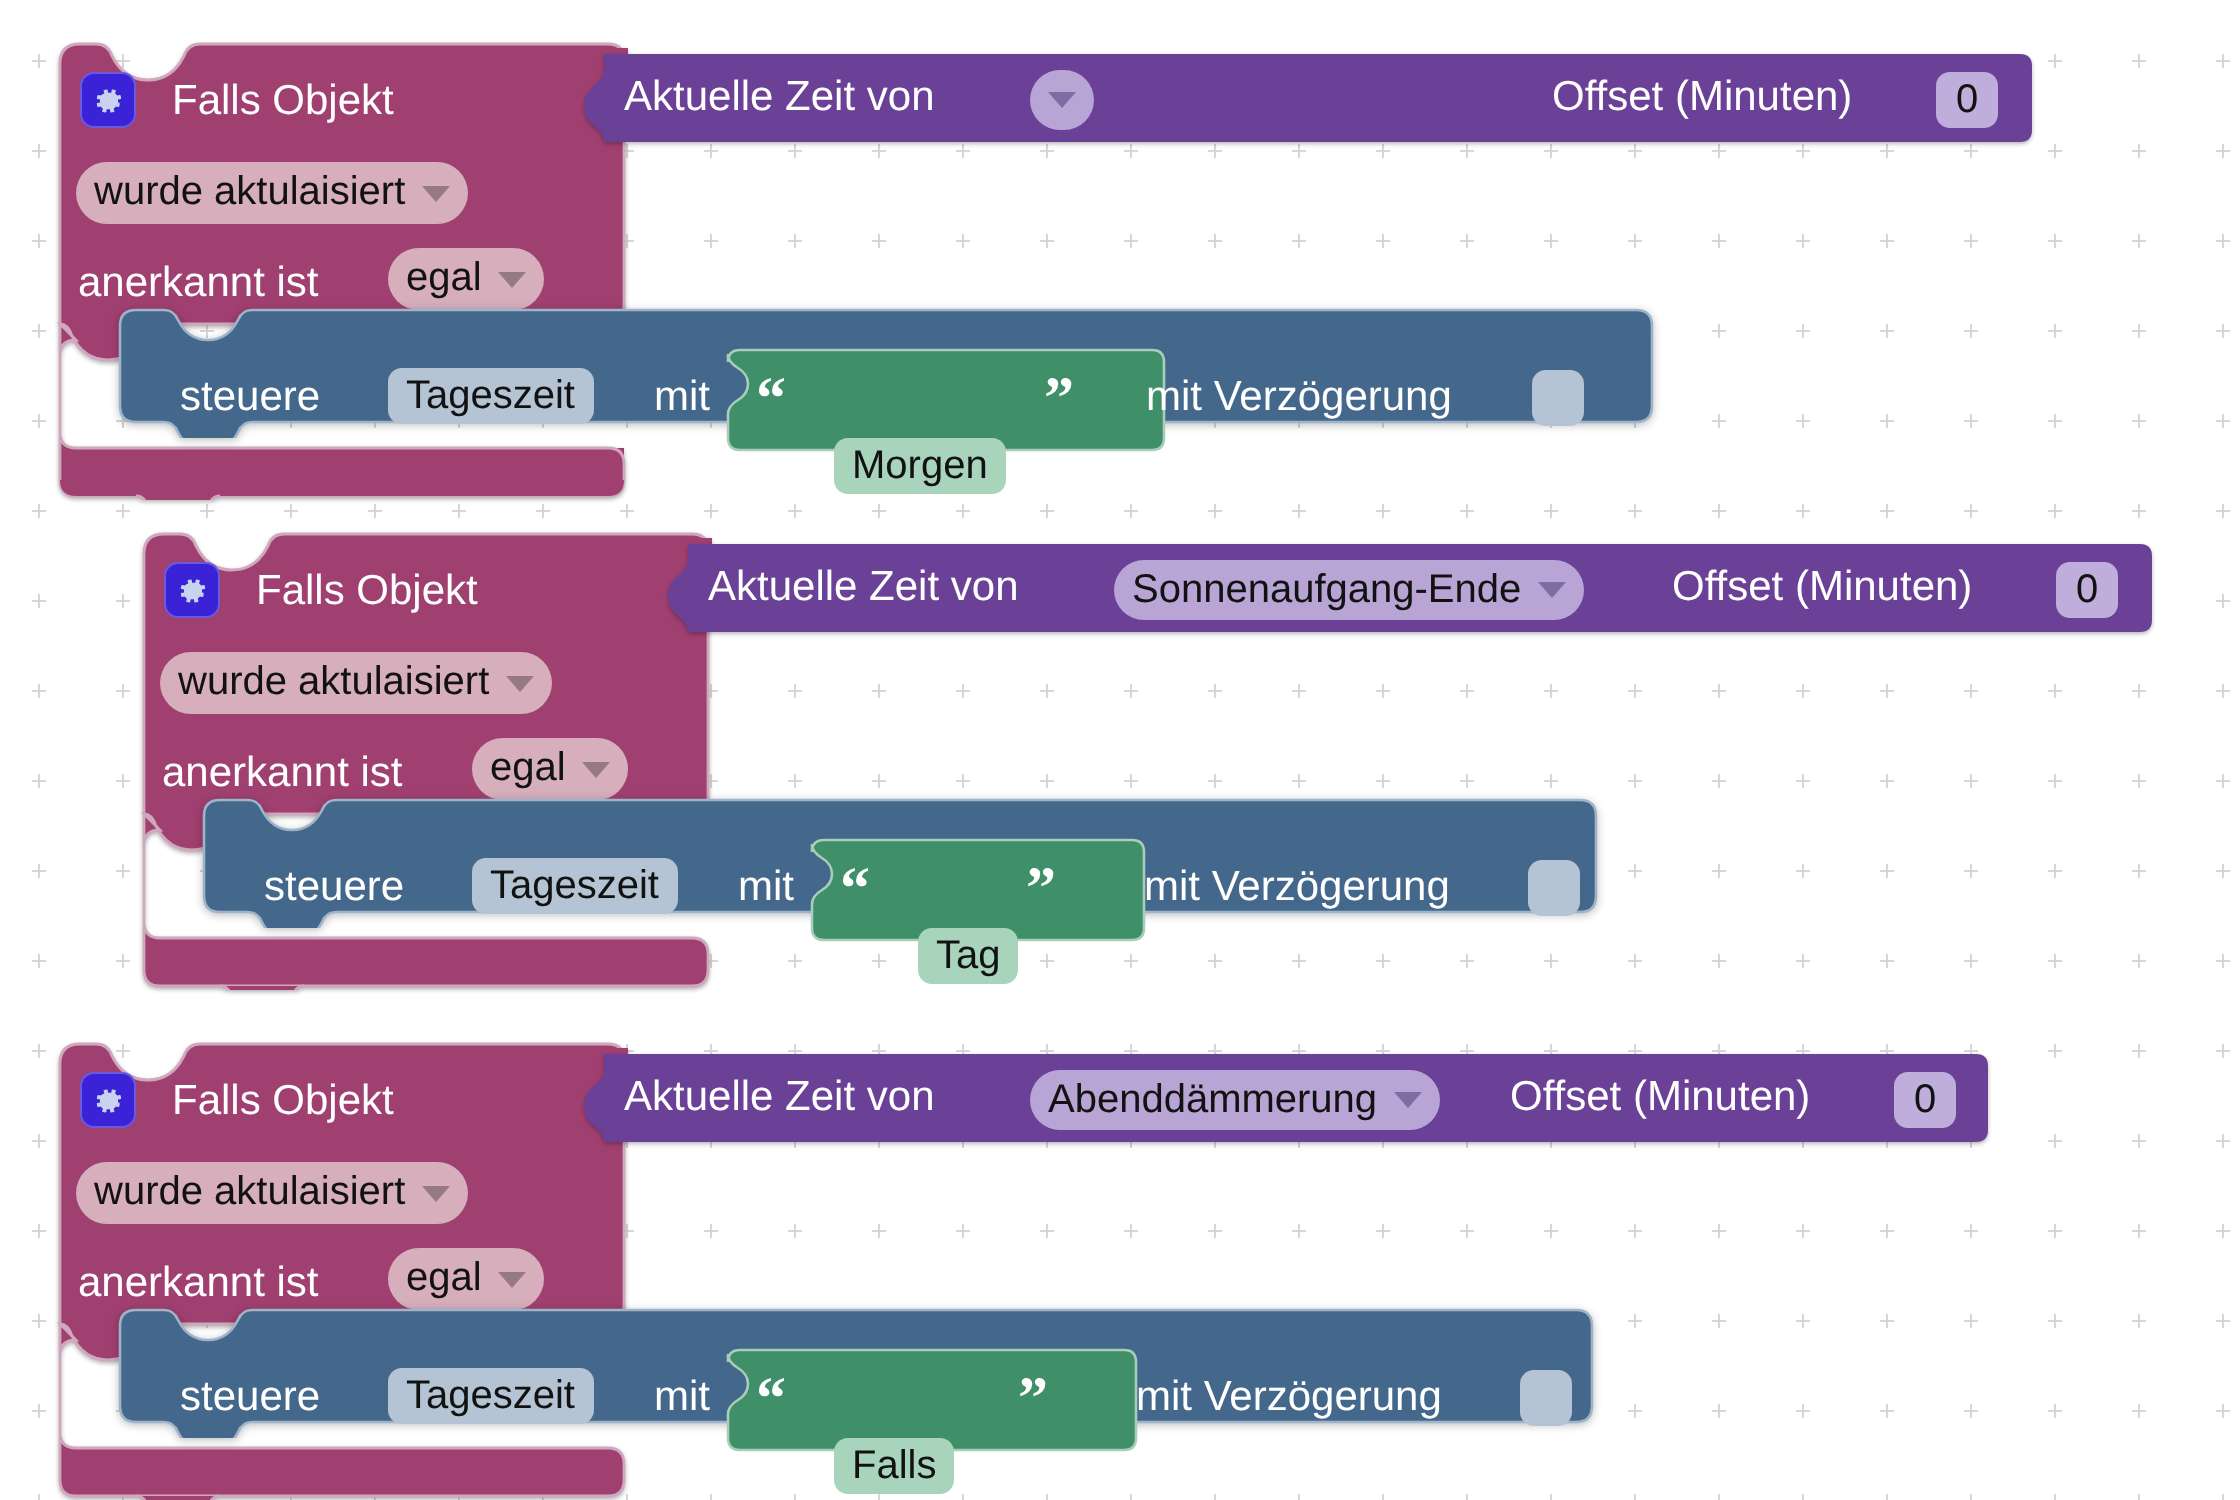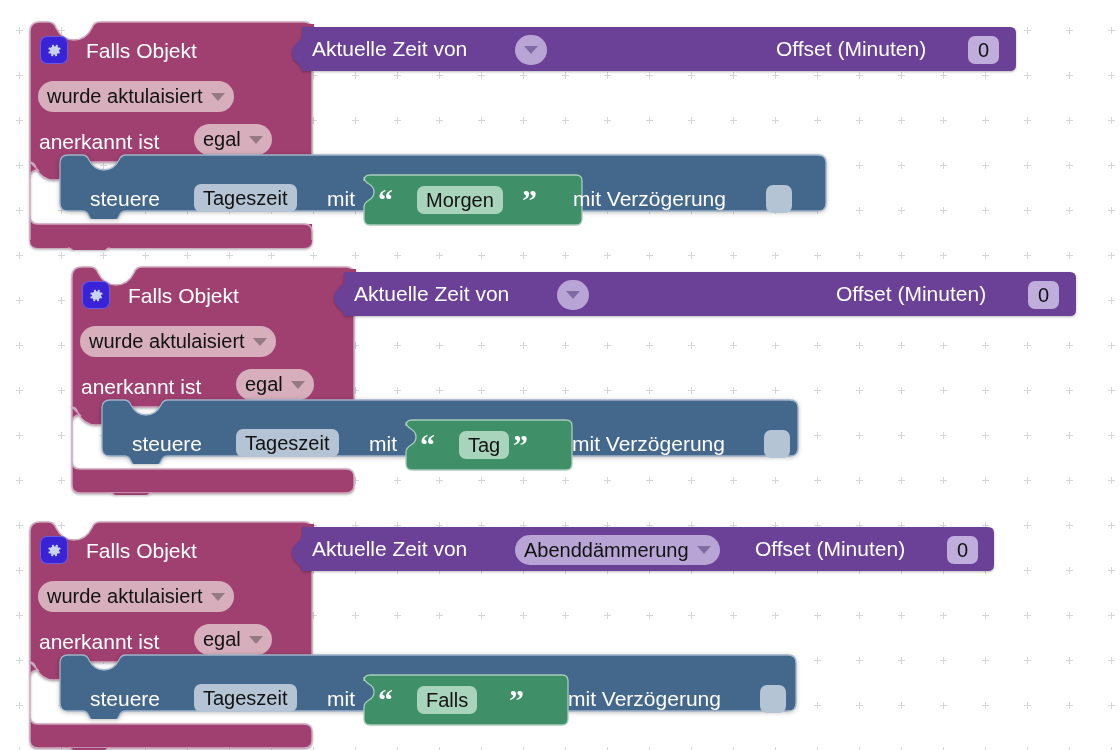--- a/index.html
+++ b/index.html
@@ -87,21 +87,21 @@
     font-size: 20px;
     color: #121212;
     white-space: nowrap;
     box-sizing: border-box;
     user-select: none;
   }
   .field.pink      { background: #d6aebc; }
   .field.lilac     { background: #b8a5d6; }
   .field.lilac-sm  { background: #bfaedb; border-radius: 7px; padding: 0 10px; }
   .field.steel     { background: #b4c4d4; border-radius: 7px; }
-  .field.mint      { background: #a8d4bb; border-radius: 7px; }
+  .field.mint      { background: #a8d4bb; border-radius: 7px; margin-top: 33px; }
 
   .caret {
     width: 0; height: 0;
     border-left: 7px solid transparent;
     border-right: 7px solid transparent;
     border-top: 8px solid rgba(0,0,0,.30);
     flex: none;
   }
   .caret.on-lilac { border-top-color: rgba(60,40,100,.45); }
 
@@ -692,20 +692,21 @@
         </svg>
       </div>
 
       <div style="position:absolute; left:266px; top:7px;">
         <svg width="748" height="50" viewBox="0 0 748 50" xmlns="http://www.w3.org/2000/svg" style="display:block; filter:drop-shadow(0 1px 1px rgba(0,0,0,.28));">
           <path d="M2,2 L14,2 L14,10 q0,4 -5,8 q-5,4 -5,10 q0,6 5,10 q5,4 5,8 L14,46 L740,46 q6,0 6,-6 L746,8 q0,-6 -6,-6 Z" fill="#6b4198"></path>
         </svg>
       </div>
       <span class="block-text" style="left:290px; top:20px;">Aktuelle Zeit von</span>
       <div class="field lilac" style="left:493px; top:17px; height:30px; border-radius:15px;">
+        <span>Sonnenaufgang-Ende</span>
         <span class="caret on-lilac"></span>
       </div>
       <span class="block-text" style="left:772px; top:20px;">Offset (Minuten)</span>
       <div class="field lilac-sm" style="left:964px; top:18px;">
         <span>0</span>
       </div>
 
       <div class="mutator" style="left:18px; top:18px;">
         <svg width="17" height="17" viewBox="0 0 24 24" aria-hidden="true">
           <path fill="#c9d2ef" d="M12 8.2a3.8 3.8 0 1 0 0 7.6 3.8 3.8 0 0 0 0-7.6zm0 5.6a1.8 1.8 0 1 1 0-3.6 1.8 1.8 0 0 1 0 3.6z"></path>

